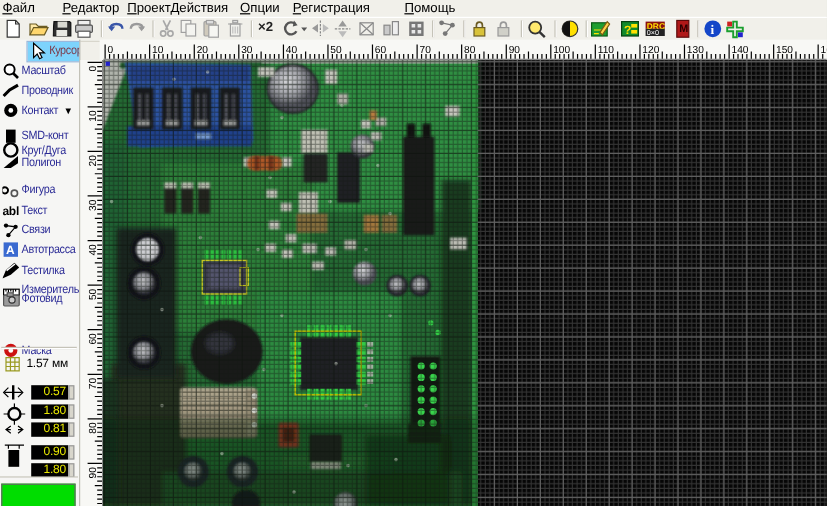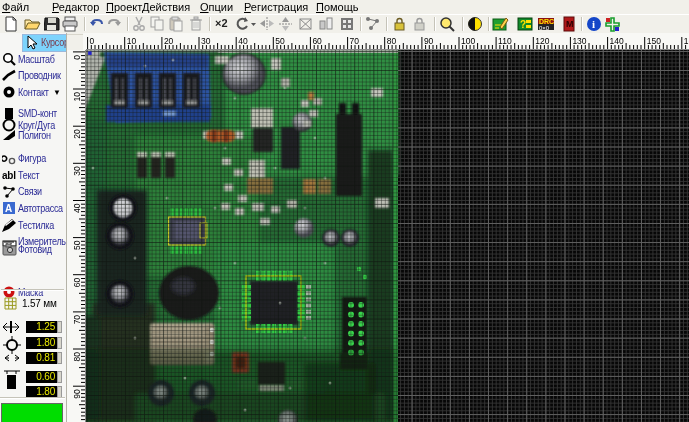--- a/index.html
+++ b/index.html
@@ -19,21 +19,21 @@
 #canvas{left:86px;top:50px;width:603px;height:372px;background:#060606;}
 </style></head>
 <body>
 <div class="abs" id="menubar">
  <span style="left:2px"><u>Ф</u>айл</span>
  <span style="left:52px"><u>Р</u>едактор</span>
  <span style="left:106px"><u>П</u>роект</span>
  <span style="left:142px"><u>Д</u>ействия</span>
  <span style="left:200px"><u>О</u>пции</span>
  <span style="left:244px"><u>Р</u>егистрация</span>
- <span style="left:316px"><u>П</u>омощь</span>
+ <span style="left:337px"><u>П</u>омощь</span>
 </div>
 <div class="abs" id="toolbar">
     <svg width="16" height="17" style="position:absolute;left:3px;top:1px">
       <path d="M3 1 h7 l3 3 v11 h-10 z" fill="#fff" stroke="#333"></path>
       <path d="M10 1 v3 h3" fill="none" stroke="#333"></path>
     </svg>
     <svg width="17" height="17" style="position:absolute;left:24px;top:1px">
       <path d="M1 13 V4 h5 l2 2 h7 v2" fill="#ffe9a6" stroke="#6b5b22"></path>
       <path d="M1 13 l3 -6 h12 l-3 6 z" fill="#ffd76e" stroke="#6b5b22"></path>
     </svg>
@@ -267,27 +267,27 @@
         <circle cx="7" cy="7" r="5.5" fill="#cc1111"></circle>
         <circle cx="7" cy="7" r="2" fill="#fff"></circle>
       </svg>
       <span class="lbl">Маска</span>
     </div>
     <div style="position:absolute;left:1px;top:256px;width:63px;height:1px;background:#c5c3b8;border-bottom:1px solid #fff"></div>
     <svg width="14" height="14" style="position:absolute;left:4px;top:264px">
       <path d="M1 1 h11 v11 h-11 z M1 4.7 h11 M1 8.4 h11 M4.7 1 v11 M8.4 1 v11" fill="none" stroke="#9a9a20"></path>
     </svg>
     <span style="position:absolute;left:22px;top:265px;font-size:10px;color:#000">1.57 мм</span>
-    <div style="position:absolute;left:26px;top:288px;width:29px;height:12px;background:#000;color:#e8e800;font-size:10px;text-align:right;padding-right:2px;line-height:12px">1.25</div>
+    <div style="position:absolute;left:26px;top:288px;width:29px;height:12px;background:#000;color:#e8e800;font-size:10px;text-align:right;padding-right:2px;line-height:12px">0.57</div>
     <div style="position:absolute;left:57px;top:288px;width:5px;height:12px;background:#d8d6cc;border:1px solid #999;box-sizing:border-box"></div>
     <div style="position:absolute;left:26px;top:304px;width:29px;height:12px;background:#000;color:#e8e800;font-size:10px;text-align:right;padding-right:2px;line-height:12px">1.80</div>
     <div style="position:absolute;left:57px;top:304px;width:5px;height:12px;background:#d8d6cc;border:1px solid #999;box-sizing:border-box"></div>
     <div style="position:absolute;left:26px;top:319px;width:29px;height:12px;background:#000;color:#e8e800;font-size:10px;text-align:right;padding-right:2px;line-height:12px">0.81</div>
     <div style="position:absolute;left:57px;top:319px;width:5px;height:12px;background:#d8d6cc;border:1px solid #999;box-sizing:border-box"></div>
-    <div style="position:absolute;left:26px;top:338px;width:29px;height:12px;background:#000;color:#e8e800;font-size:10px;text-align:right;padding-right:2px;line-height:12px">0.60</div>
+    <div style="position:absolute;left:26px;top:338px;width:29px;height:12px;background:#000;color:#e8e800;font-size:10px;text-align:right;padding-right:2px;line-height:12px">0.90</div>
     <div style="position:absolute;left:57px;top:338px;width:5px;height:12px;background:#d8d6cc;border:1px solid #999;box-sizing:border-box"></div>
     <div style="position:absolute;left:26px;top:353px;width:29px;height:12px;background:#000;color:#e8e800;font-size:10px;text-align:right;padding-right:2px;line-height:12px">1.80</div>
     <div style="position:absolute;left:57px;top:353px;width:5px;height:12px;background:#d8d6cc;border:1px solid #999;box-sizing:border-box"></div>
     <svg width="20" height="16" style="position:absolute;left:2px;top:286px">
       <path d="M2 8 h14 M5 4 l-4 4 4 4 M13 4 l4 4 -4 4" stroke="#000" fill="none"></path>
       <path d="M9 2 v12" stroke="#000" stroke-width="2"></path>
     </svg>
     <svg width="20" height="28" style="position:absolute;left:2px;top:303px">
       <circle cx="10" cy="9" r="5" fill="none" stroke="#000" stroke-width="2"></circle>
       <path d="M10 0 v4 M10 14 v4 M1 9 h4 M15 9 h4" stroke="#000"></path>

